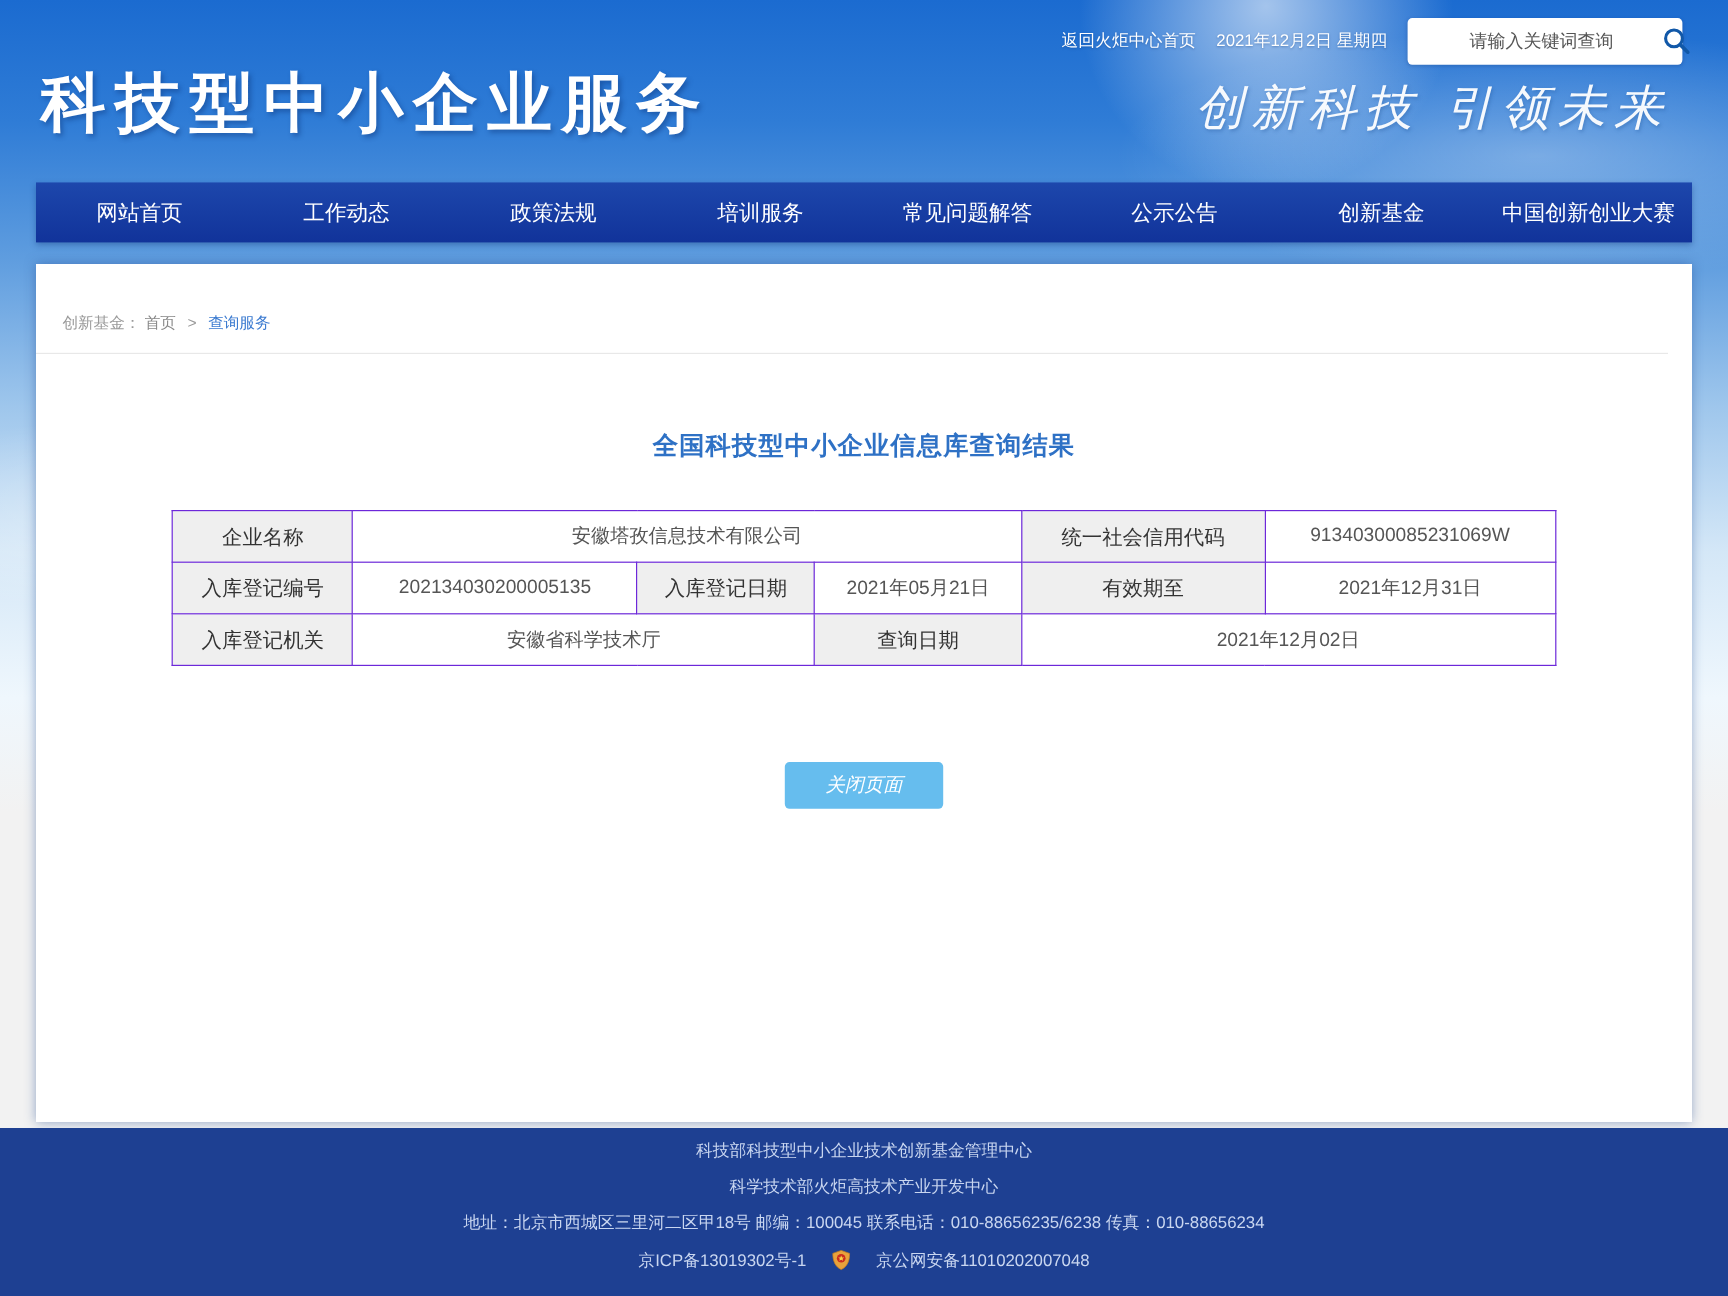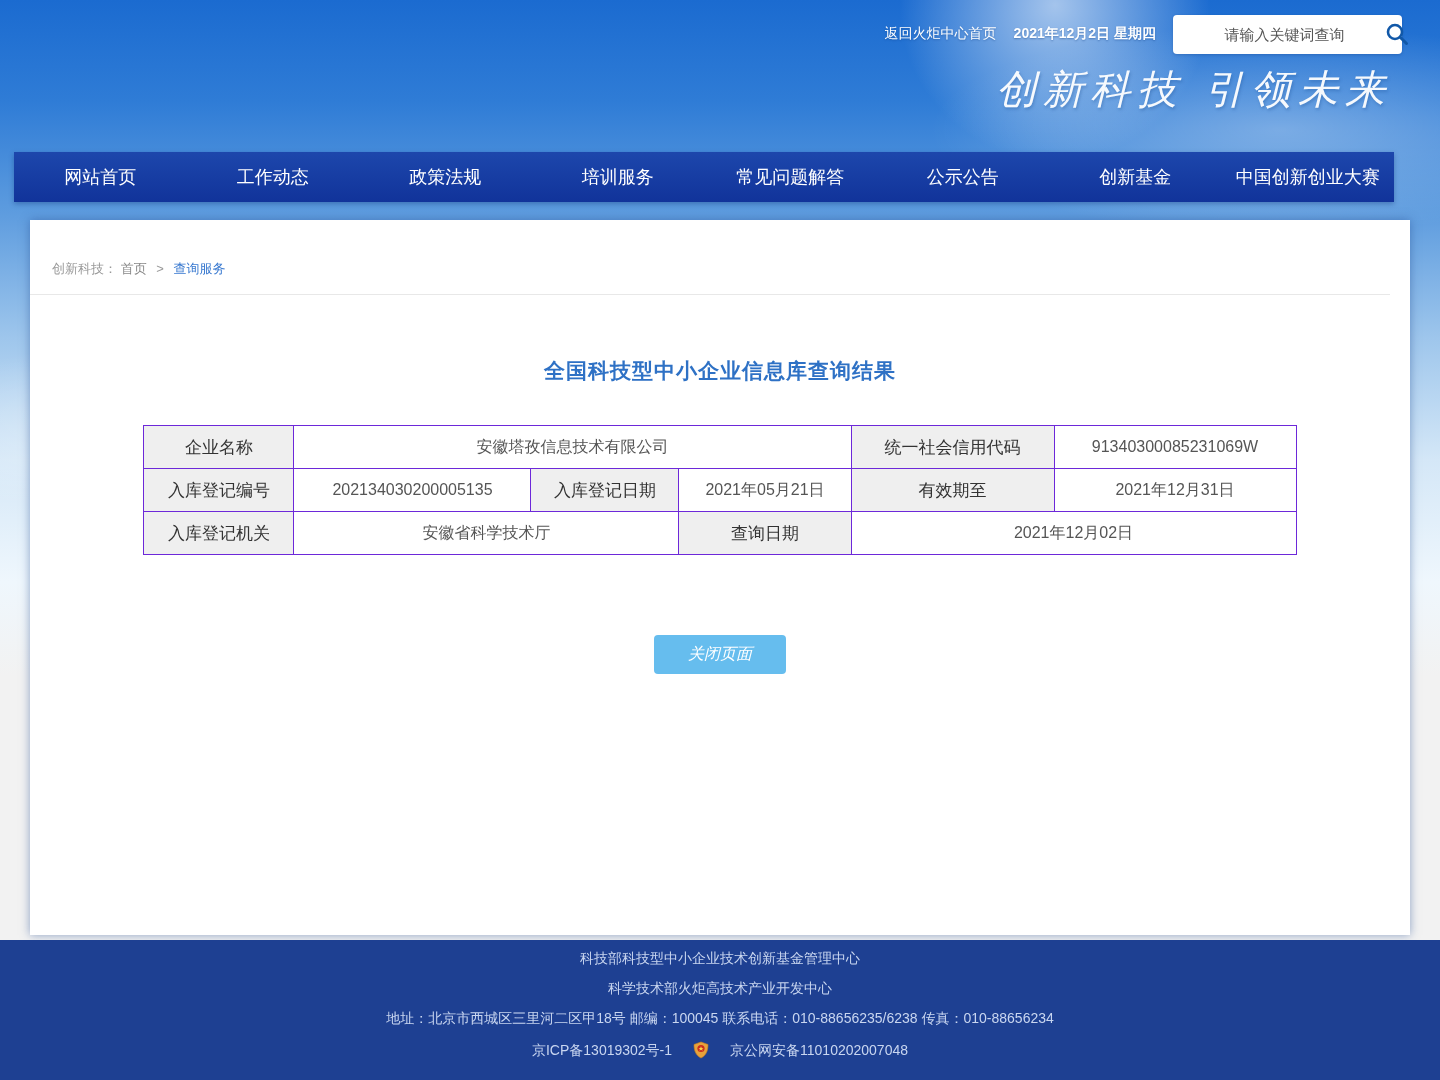--- a/index.html
+++ b/index.html
@@ -19,21 +19,21 @@
       radial-gradient(ellipse 300px 90px at 420px 300px, rgba(255,255,255,.3), transparent 70%),
       linear-gradient(180deg, #1b6bd0 0%, #2f7cd6 15%, #5f9ddf 32%, #9ec6ec 50%, #d4e7f7 68%, #eff7fd 86%, #f2f2f2 100%);
   }
 
   
   .topbar {
     position: absolute; top: 14px; right: 38px; height: 40px;
     display: flex; align-items: center; gap: 17px;
   }
   .topbar a.toplink { color: #ffffff; font-size: 14px; text-decoration: none; text-shadow: 0 1px 2px rgba(0,50,120,.4); cursor: pointer; font-family: Liberation Serif, serif; }
-  .topbar .topdate { color: #ffffff; font-size: 14px; text-shadow: 0 1px 2px rgba(0,50,120,.4); font-weight: bold; }
+  .topbar .topdate { color: #ffffff; font-size: 14px; text-shadow: 0 1px 2px rgba(0,50,120,.4); }
   .searchbox {
     width: 229px; height: 39px; background: #ffffff; border-radius: 4px;
     display: flex; align-items: center; padding: 0 8px 0 12px;
     box-shadow: 0 1px 3px rgba(0,40,110,.25);
   }
   .searchbox input {
     flex: 1; border: none; outline: none; font-size: 15px; color: #333;
     font-family: "Liberation Sans", sans-serif; background: transparent; text-align: center;
   }
   .searchbox input::placeholder { color: #555; }
@@ -50,21 +50,21 @@
   .slogan {
     position: absolute; right: 48px; top: 62px;
     font-family: "DejaVu Serif", "Liberation Serif", serif;
     font-style: italic; font-size: 40px; color: rgba(255,255,255,.95);
     letter-spacing: 7px; white-space: nowrap;
     text-shadow: 1px 2px 3px rgba(30,80,150,.35);
   }
 
   
   .nav {
-    position: absolute; left: 14px; top: 152px; width: 1380px; height: 50px;
+    position: absolute; left: 30px; top: 152px; width: 1380px; height: 50px;
     background: linear-gradient(180deg, #1d47ac 0%, #11339a 100%);
     display: flex; align-items: stretch;
     box-shadow: 0 2px 5px rgba(10,40,110,.35);
   }
   .nav-item {
     flex: 1; display: flex; align-items: center; justify-content: center;
     color: #ffffff; font-size: 18px; cursor: pointer; white-space: nowrap;
   }
 
   
@@ -130,37 +130,38 @@
     <span class="topdate">2021年12月2日 星期四</span>
     <div class="searchbox">
       <input type="text" placeholder="请输入关键词查询" style="">
       <svg class="search-icon" viewBox="0 0 26 26">
         <circle cx="11" cy="11" r="7" fill="none" stroke="#1158a8" stroke-width="2.6"></circle>
         <line x1="16.2" y1="16.2" x2="22.5" y2="22.5" stroke="#1158a8" stroke-width="3" stroke-linecap="round"></line>
       </svg>
     </div>
   </div>
 
+  <div class="logo">科技型中小企业服务</div>
   <div class="slogan">创新科技 引领未来</div>
 
   <div class="nav">
     <div class="nav-item">网站首页</div>
     <div class="nav-item">工作动态</div>
     <div class="nav-item">政策法规</div>
     <div class="nav-item">培训服务</div>
     <div class="nav-item">常见问题解答</div>
     <div class="nav-item">公示公告</div>
     <div class="nav-item">创新基金</div>
     <div class="nav-item">中国创新创业大赛</div>
   </div>
 
   <div class="content-box">
 
     <div class="breadcrumb">
-      <span>创新科技：</span>
+      <span>创新基金：</span>
       <a class="crumb-home">首页</a>
       <span class="crumb-sep">&gt;</span>
       <a class="crumb-current">查询服务</a>
     </div>
 
     <div class="page-title">全国科技型中小企业信息库查询结果</div>
 
     <table class="result-table">
       <colgroup>
         <col class="col1">

